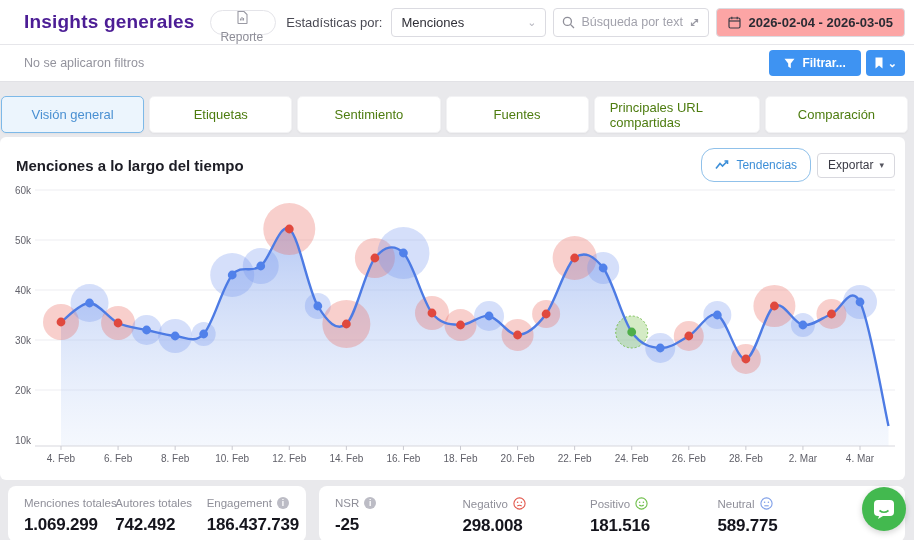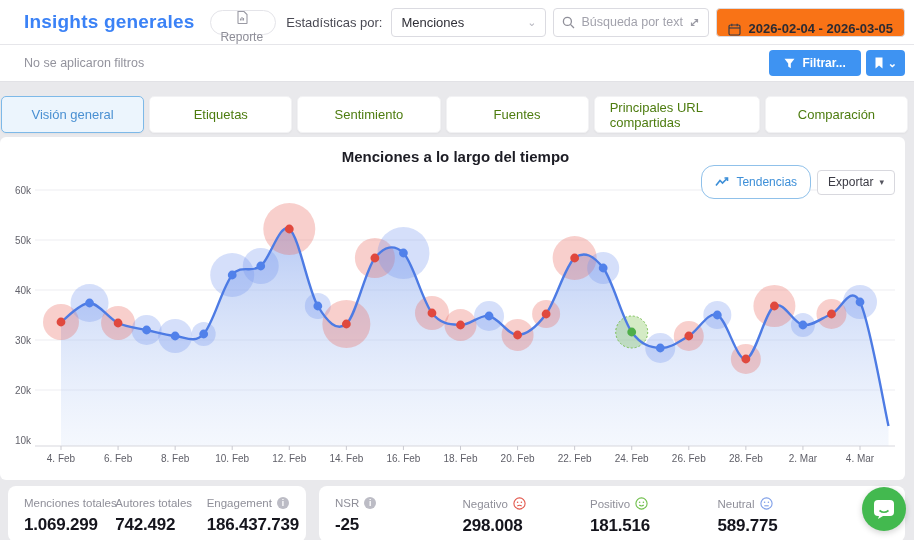--- a/index.html
+++ b/index.html
@@ -8,21 +8,21 @@
     font-family: "Liberation Sans", sans-serif;
     background: #e9e9ec;
     color: #26262e;
     position: relative;
   }
   
   .topbar {
     height: 45px; background: #fff; border-bottom: 1px solid #e6e6ea;
     display: flex; align-items: center; padding: 0 9px 0 24px;
   }
-  .page-title { font-size: 19px; font-weight: 700; color: #3b82f6; letter-spacing: .2px; }
+  .page-title { font-size: 19px; font-weight: 700; color: #4c1d95; letter-spacing: .2px; }
   .report-pill {
     margin-left: 16px; height: 25px; border: 1px solid #e4e4e9; border-radius: 13px;
     display: flex; align-items: center; gap: 6px; padding: 0 12px 0 9px;
     font-size: 12px; color: #8d8d97; background: #fff; cursor: pointer; flex-direction: column;
   }
   .topbar-right { margin-left: auto; display: flex; align-items: center; gap: 7px; }
   .stats-by-label { font-size: 13px; color: #4a4a54; margin-right: 2px; }
   .select-box {
     width: 155px; height: 29px; border: 1px solid #dbdbe1; border-radius: 4px;
     display: flex; align-items: center; justify-content: space-between;
@@ -32,22 +32,22 @@
   .search-box {
     width: 156px; height: 29px; border: 1px solid #dbdbe1; border-radius: 4px;
     display: flex; align-items: center; gap: 6px; padding: 0 8px; background: #fff;
   }
   .search-box input {
     border: 0; outline: 0; width: 100%; font-size: 12.5px; color: #2f2f37;
     font-family: "Liberation Sans", sans-serif; background: transparent;
   }
   .search-box input::placeholder { color: #a2a2ac; }
   .date-box {
-    height: 29px; border: 1px solid #dbdbe1; border-radius: 4px; background: #f97316;
-    display: flex; align-items: flex-end; gap: 7px; padding: 0 11px;
+    height: 29px; border: 1px solid #dbdbe1; border-radius: 4px; background: #fca5a5;
+    display: flex; align-items: center; gap: 7px; padding: 0 11px;
     font-size: 13px; font-weight: 700; color: #2b2b33; cursor: pointer;
   }
   
   .filterbar {
     height: 37px; background: #fff; border-bottom: 1px solid #e2e2e6;
     display: flex; align-items: center; padding: 0 9px 0 24px;
   }
   .filter-status { font-size: 12.5px; color: #93939d; }
   .filterbar-right { margin-left: auto; display: flex; gap: 5px; }
   .btn-blue {
@@ -68,21 +68,20 @@
   }
   .tab.active { background: #ecf5fd; border: 1px solid #7db9e8; color: #4a90d2; }
   .tab.left-align { justify-content: flex-end; text-align: left; padding-left: 15px; padding-right: 8px; }
   
   .chart-card {
     background: #fff; border-radius: 6px; margin: 0 9px 0 0; height: 343px; position: relative;
   }
   .chart-header {
     position: relative; z-index: 2; display: flex; align-items: center;
     padding: 11px 10px 0 16px;
-    flex-direction: column;
   }
   .chart-title { font-size: 15px; font-weight: 700; color: #1d1d25; }
   .chart-header-right { margin-left: auto; display: flex; gap: 6px; align-items: center; }
   .btn-tendencias {
     height: 34px; border: 1px solid #90c1ea; border-radius: 13px; background: #fff;
     color: #3d8fd8; font-size: 12px; display: flex; align-items: center; gap: 7px;
     padding: 0 13px; cursor: pointer; font-family: Liberation Sans, sans-serif;
   }
   .btn-exportar {
     height: 25px; border: 1px solid #d8d8de; border-radius: 4px; background: #fff;

